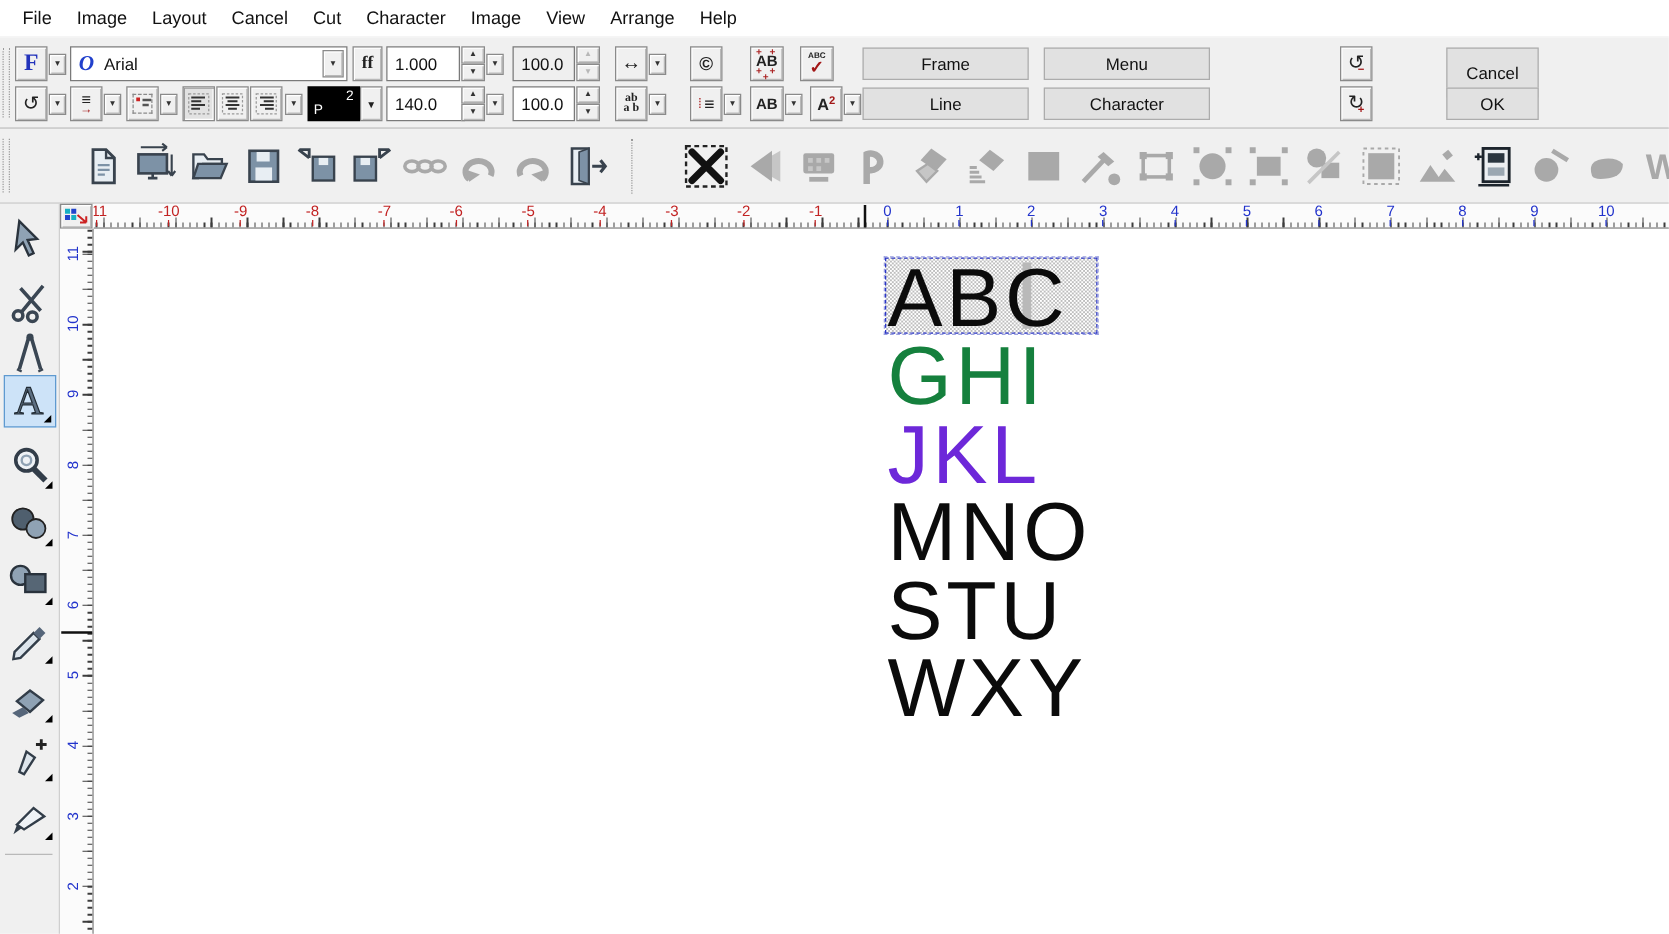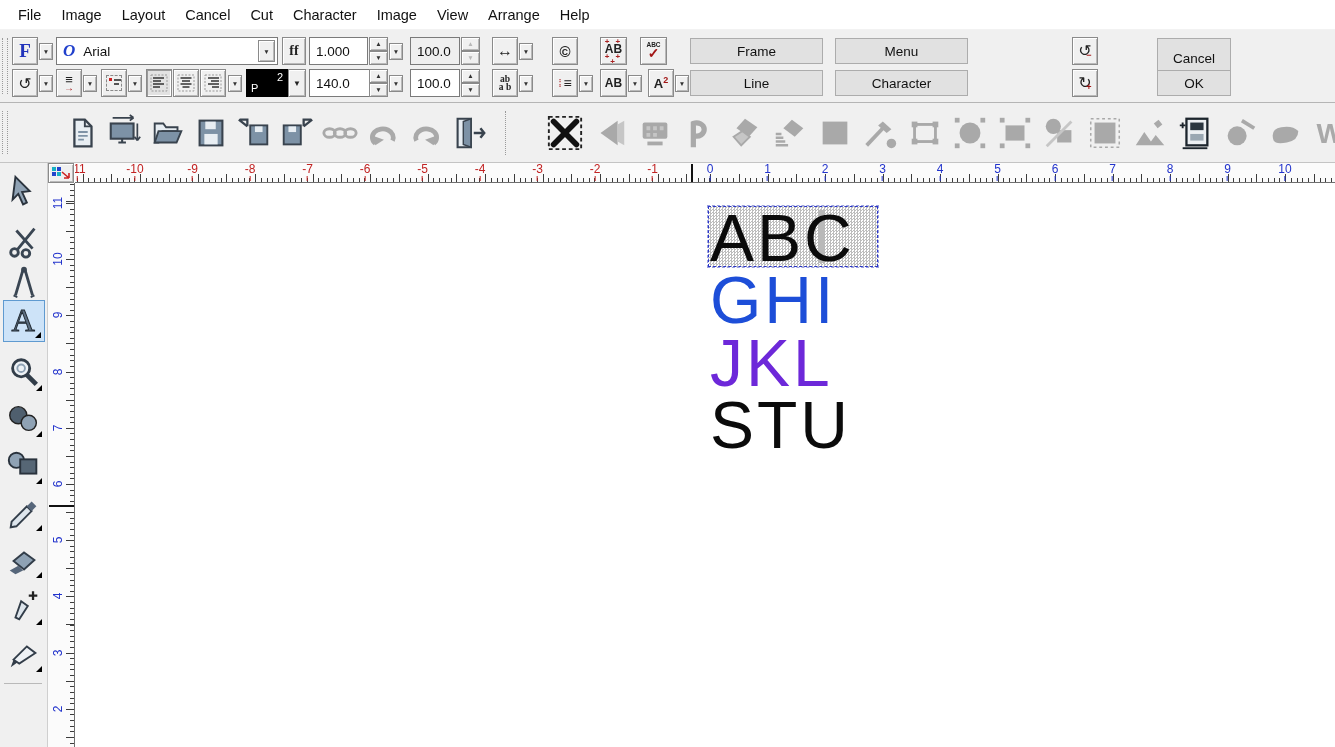--- a/index.html
+++ b/index.html
@@ -612,17 +612,19 @@
       </svg>
     </div>
   </div>
 
 <div id="canvas">
   <div id="sel-box">
     <div id="text-cursor"></div>
   </div>
   <div id="tlines">
       <div class="cline" style="color: rgb(11, 11, 11);">ABC</div>
-      <div class="cline" style="color: #1d4ed8;">GHI</div>
+      <div class="cline" style="color: #15803d;">GHI</div>
       <div class="cline" style="color: #6d28d9;">JKL</div>
+      <div class="cline" style="color: rgb(11, 11, 11);">MNO</div>
       <div class="cline" style="color: rgb(11, 11, 11);">STU</div>
+      <div class="cline" style="color: rgb(11, 11, 11);">WXY</div>
     </div>
 </div>
 
 </body></html>

